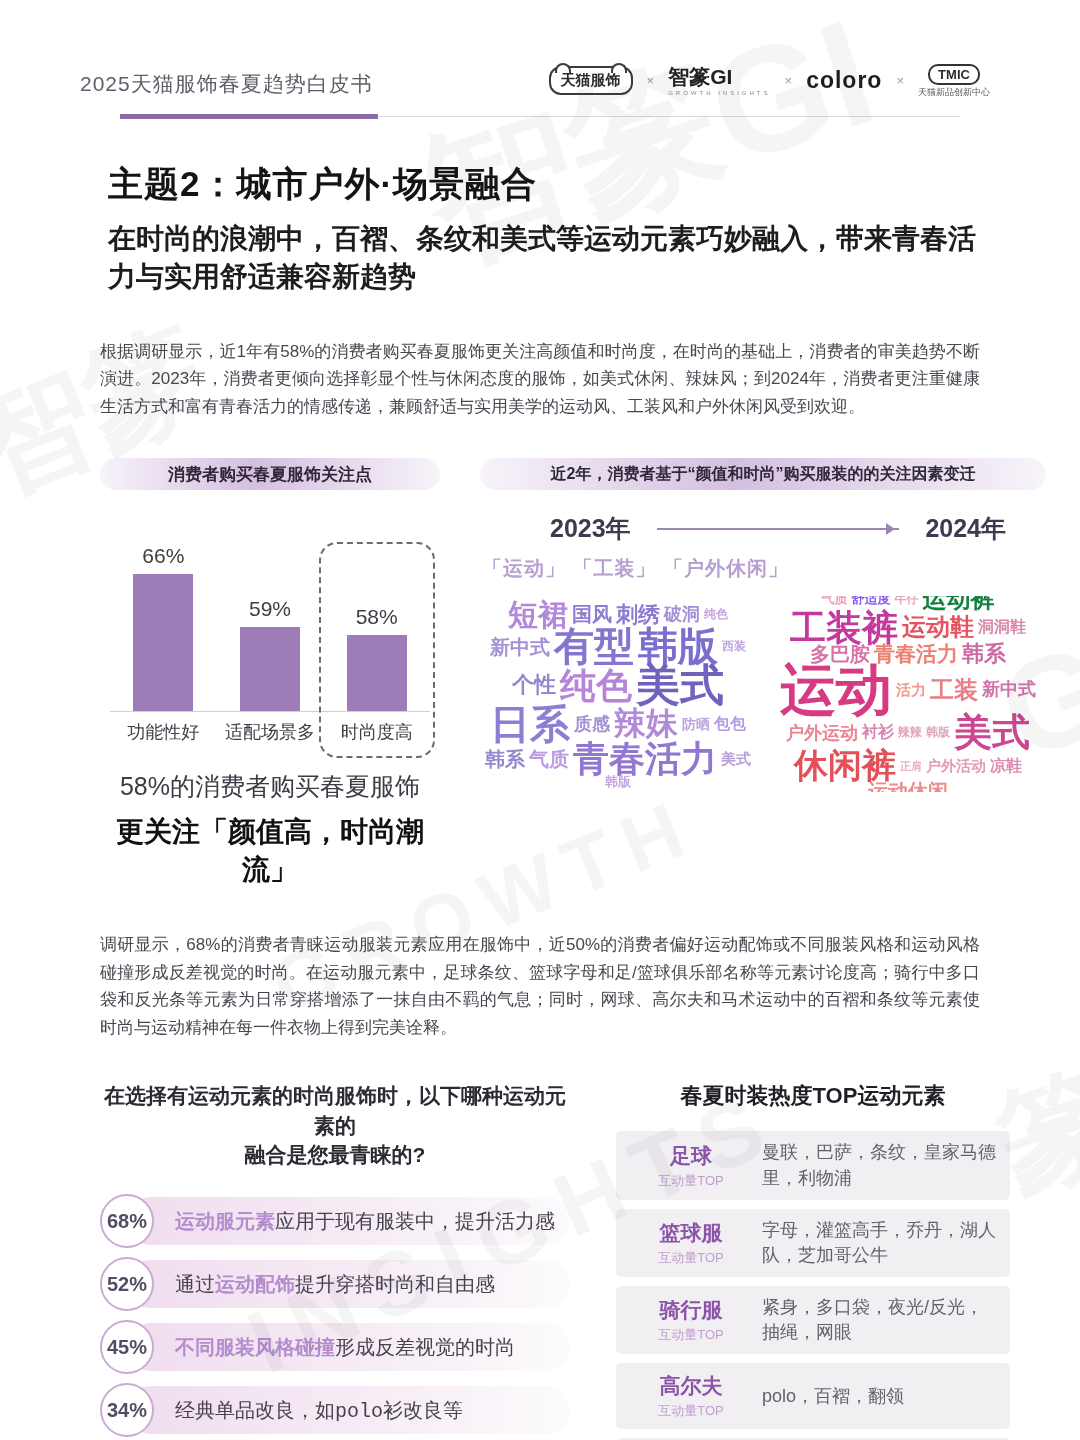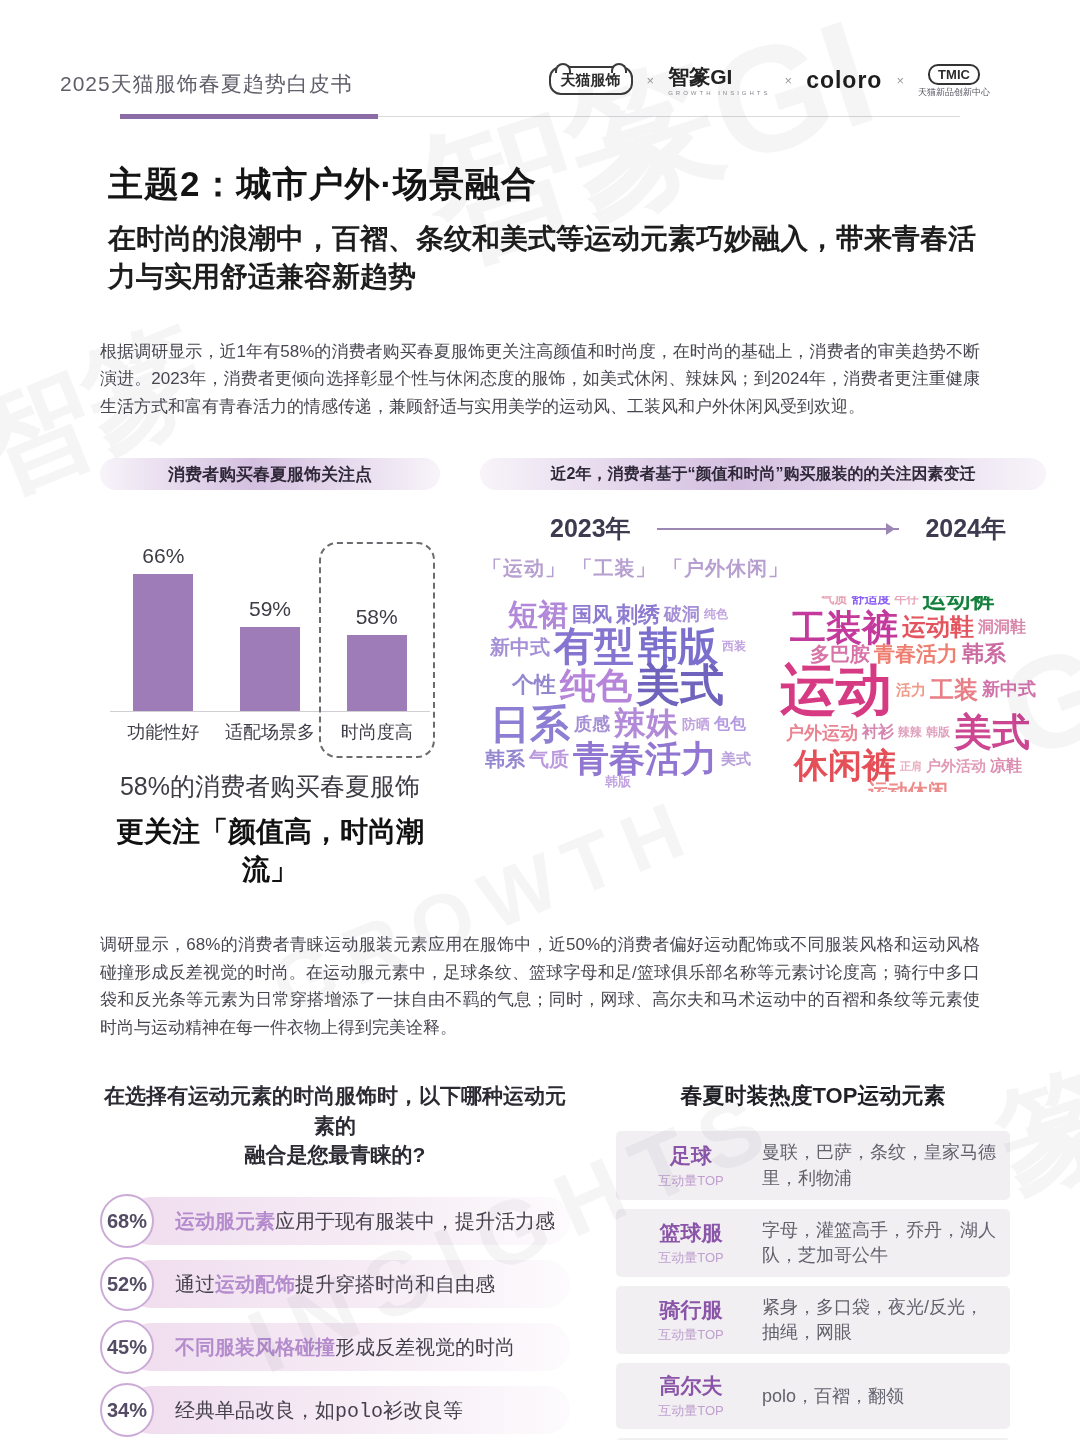--- a/index.html
+++ b/index.html
@@ -10,21 +10,21 @@
   
   .wm { position:absolute; color:rgba(60,60,70,0.05); font-weight:bold; pointer-events:none; white-space:nowrap; }
   .wm1 { top:40px; left:420px; font-size:150px; transform:rotate(-18deg); }
   .wm2 { top:330px; left:-30px; font-size:120px; transform:rotate(-22deg); }
   .wm3 { top:620px; right:-60px; font-size:130px; transform:rotate(-20deg); }
   .wm4 { top:1180px; left:230px; font-size:90px; transform:rotate(-24deg); letter-spacing:18px; }
   .wm5 { top:860px; left:260px; font-size:80px; transform:rotate(-22deg); letter-spacing:14px; }
   .wm6 { top:1050px; right:-40px; font-size:120px; transform:rotate(-18deg); }
 
   
-  .header { display:flex; justify-content:space-between; align-items:flex-start; padding:64px 90px 0 60px; }
+  .header { display:flex; justify-content:space-between; align-items:flex-start; padding:64px 90px 0 80px; }
   .doc-title { font-size:21px; color:#5f5f6a; letter-spacing:1px; padding-top:6px; }
   .logos { display:flex; align-items:center; gap:14px; }
   .logo-x { color:#9a9aa2; font-size:13px; }
   .cat-badge { position:relative; border:2px solid #3a3a3a; border-radius:12px; padding:3px 10px; font-size:15px; font-weight:bold; color:#2c2c2c; }
   .cat-badge:before, .cat-badge:after { content:""; position:absolute; top:-5px; width:12px; height:8px; border:2px solid #3a3a3a; border-bottom:none; border-radius:8px 8px 0 0; background:#fff; }
   .cat-badge:before { left:4px; } .cat-badge:after { right:4px; }
   .zz-logo { text-align:left; line-height:1; }
   .zz-main { font-size:21px; font-weight:bold; color:#222; }
   .zz-sub { font-size:6px; color:#8a8a92; letter-spacing:3px; margin-top:3px; }
   .coloro { font-size:23px; font-weight:bold; color:#1d1d1d; letter-spacing:1px; }

